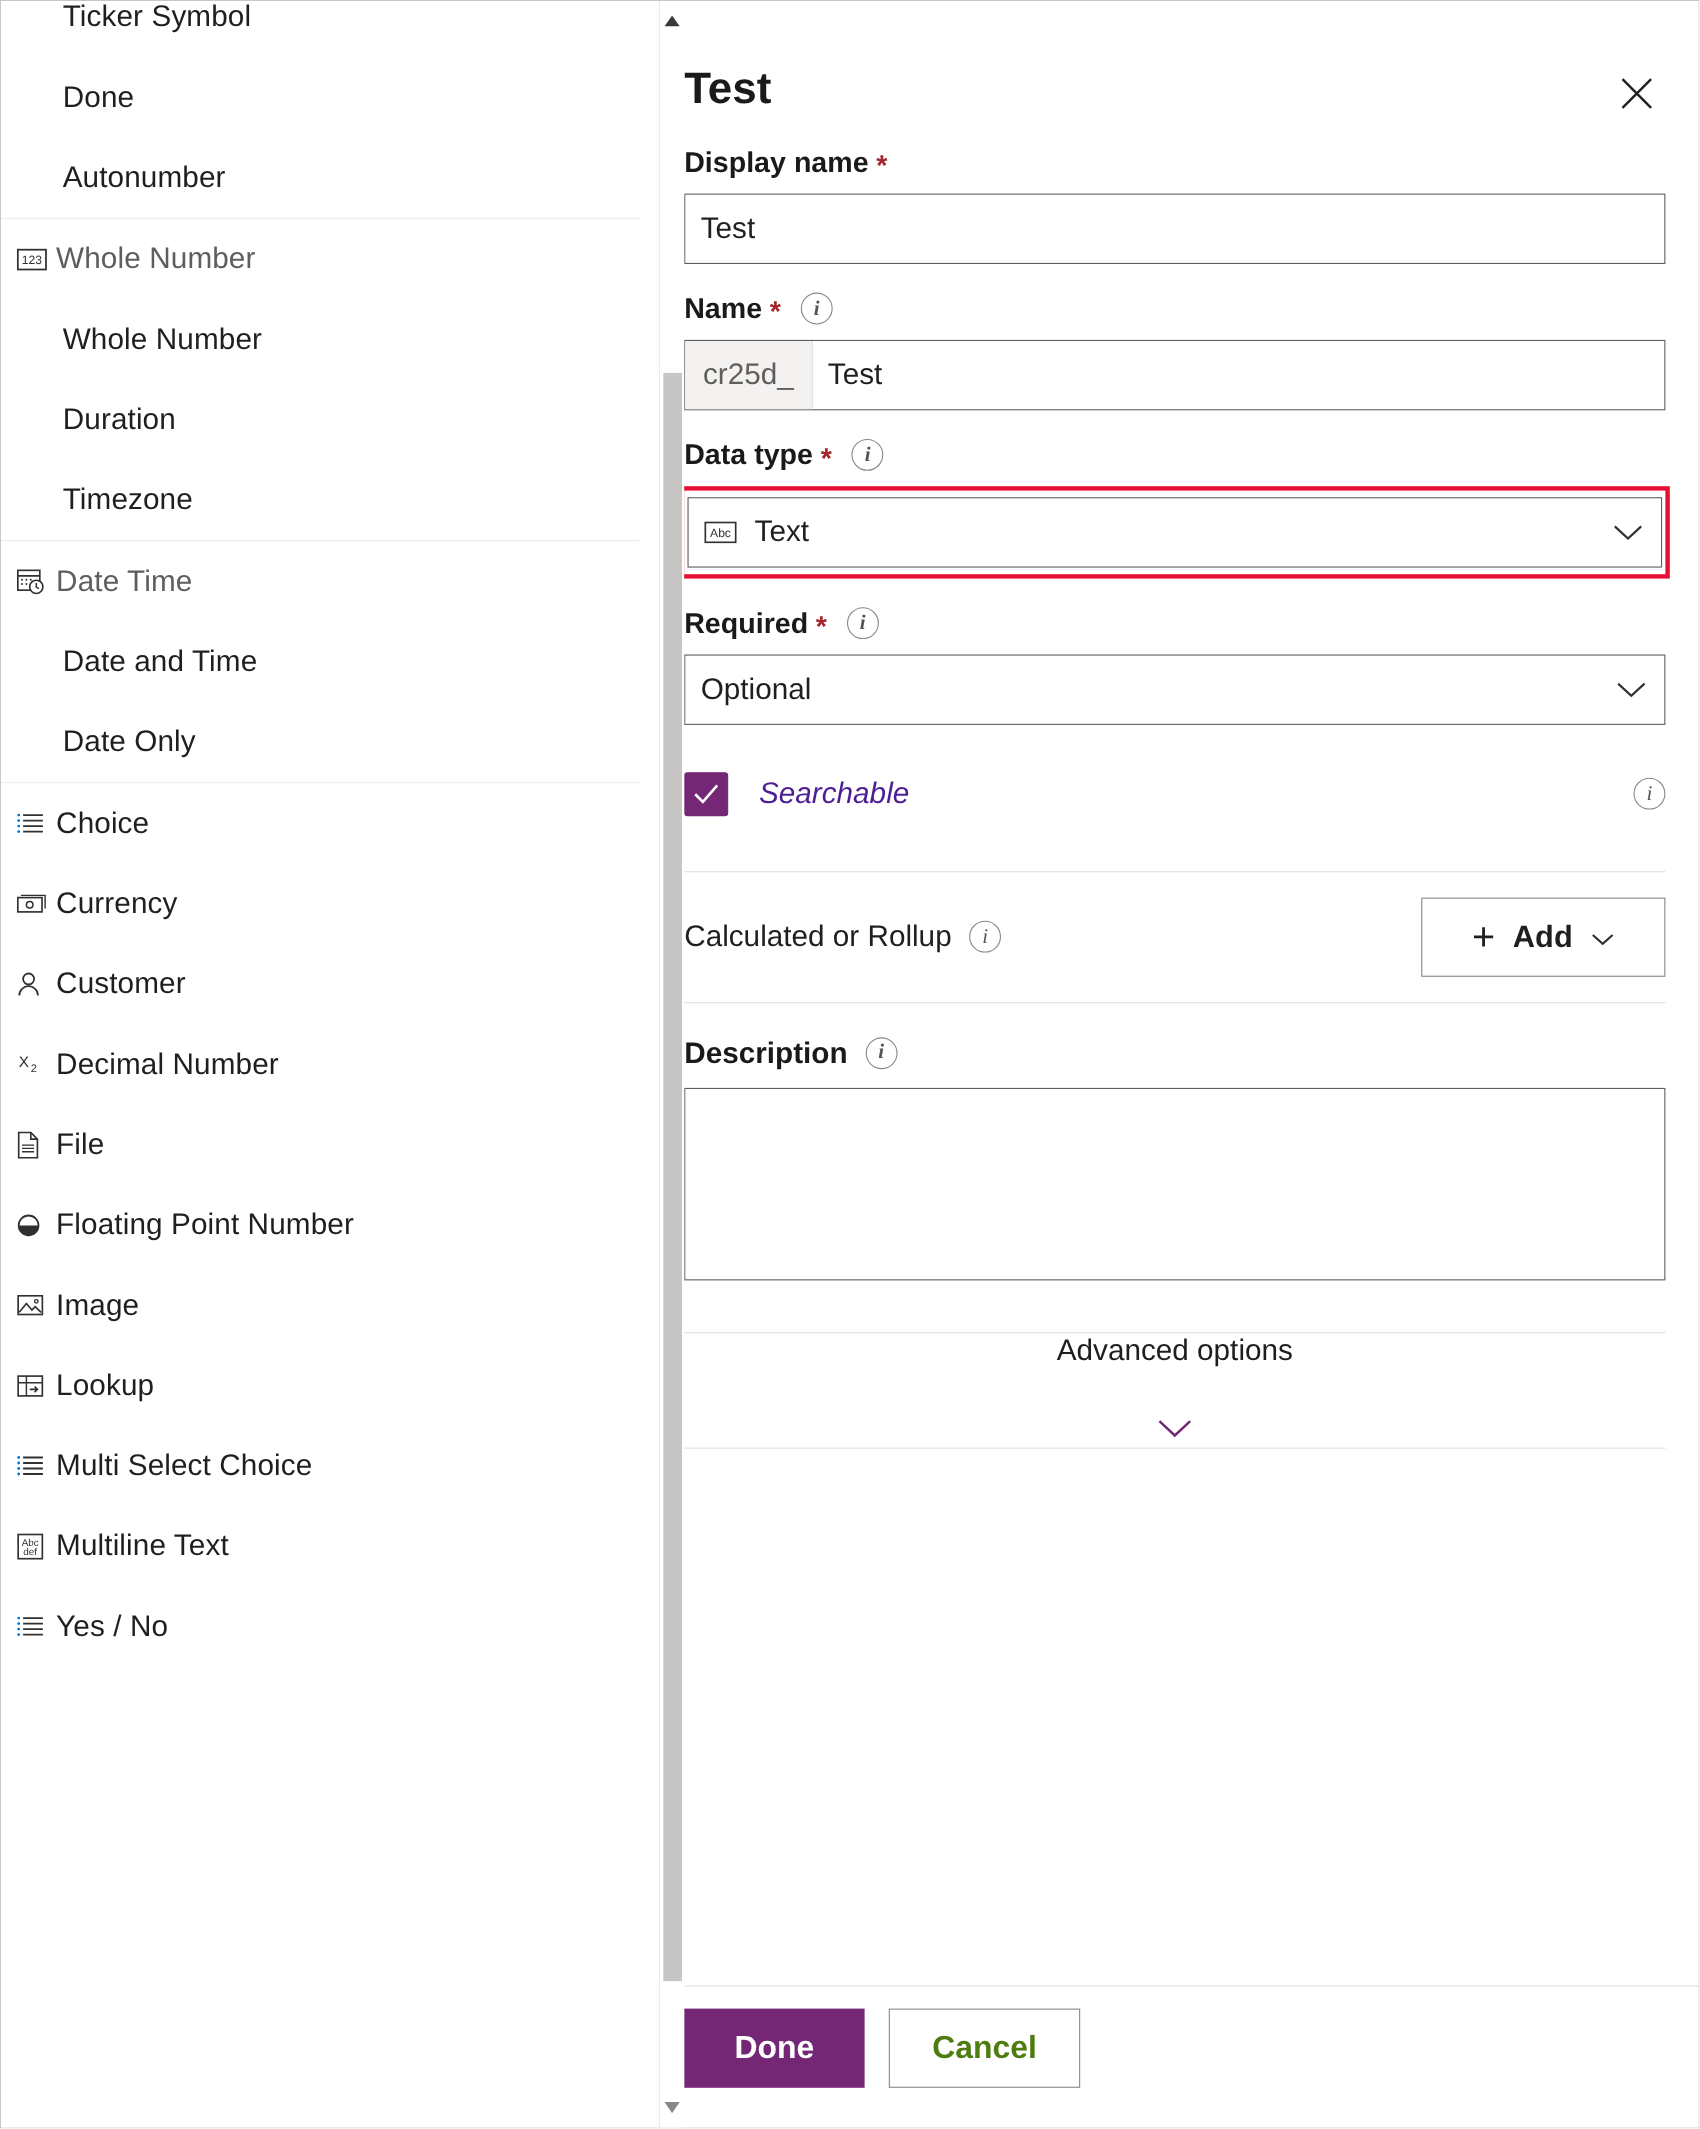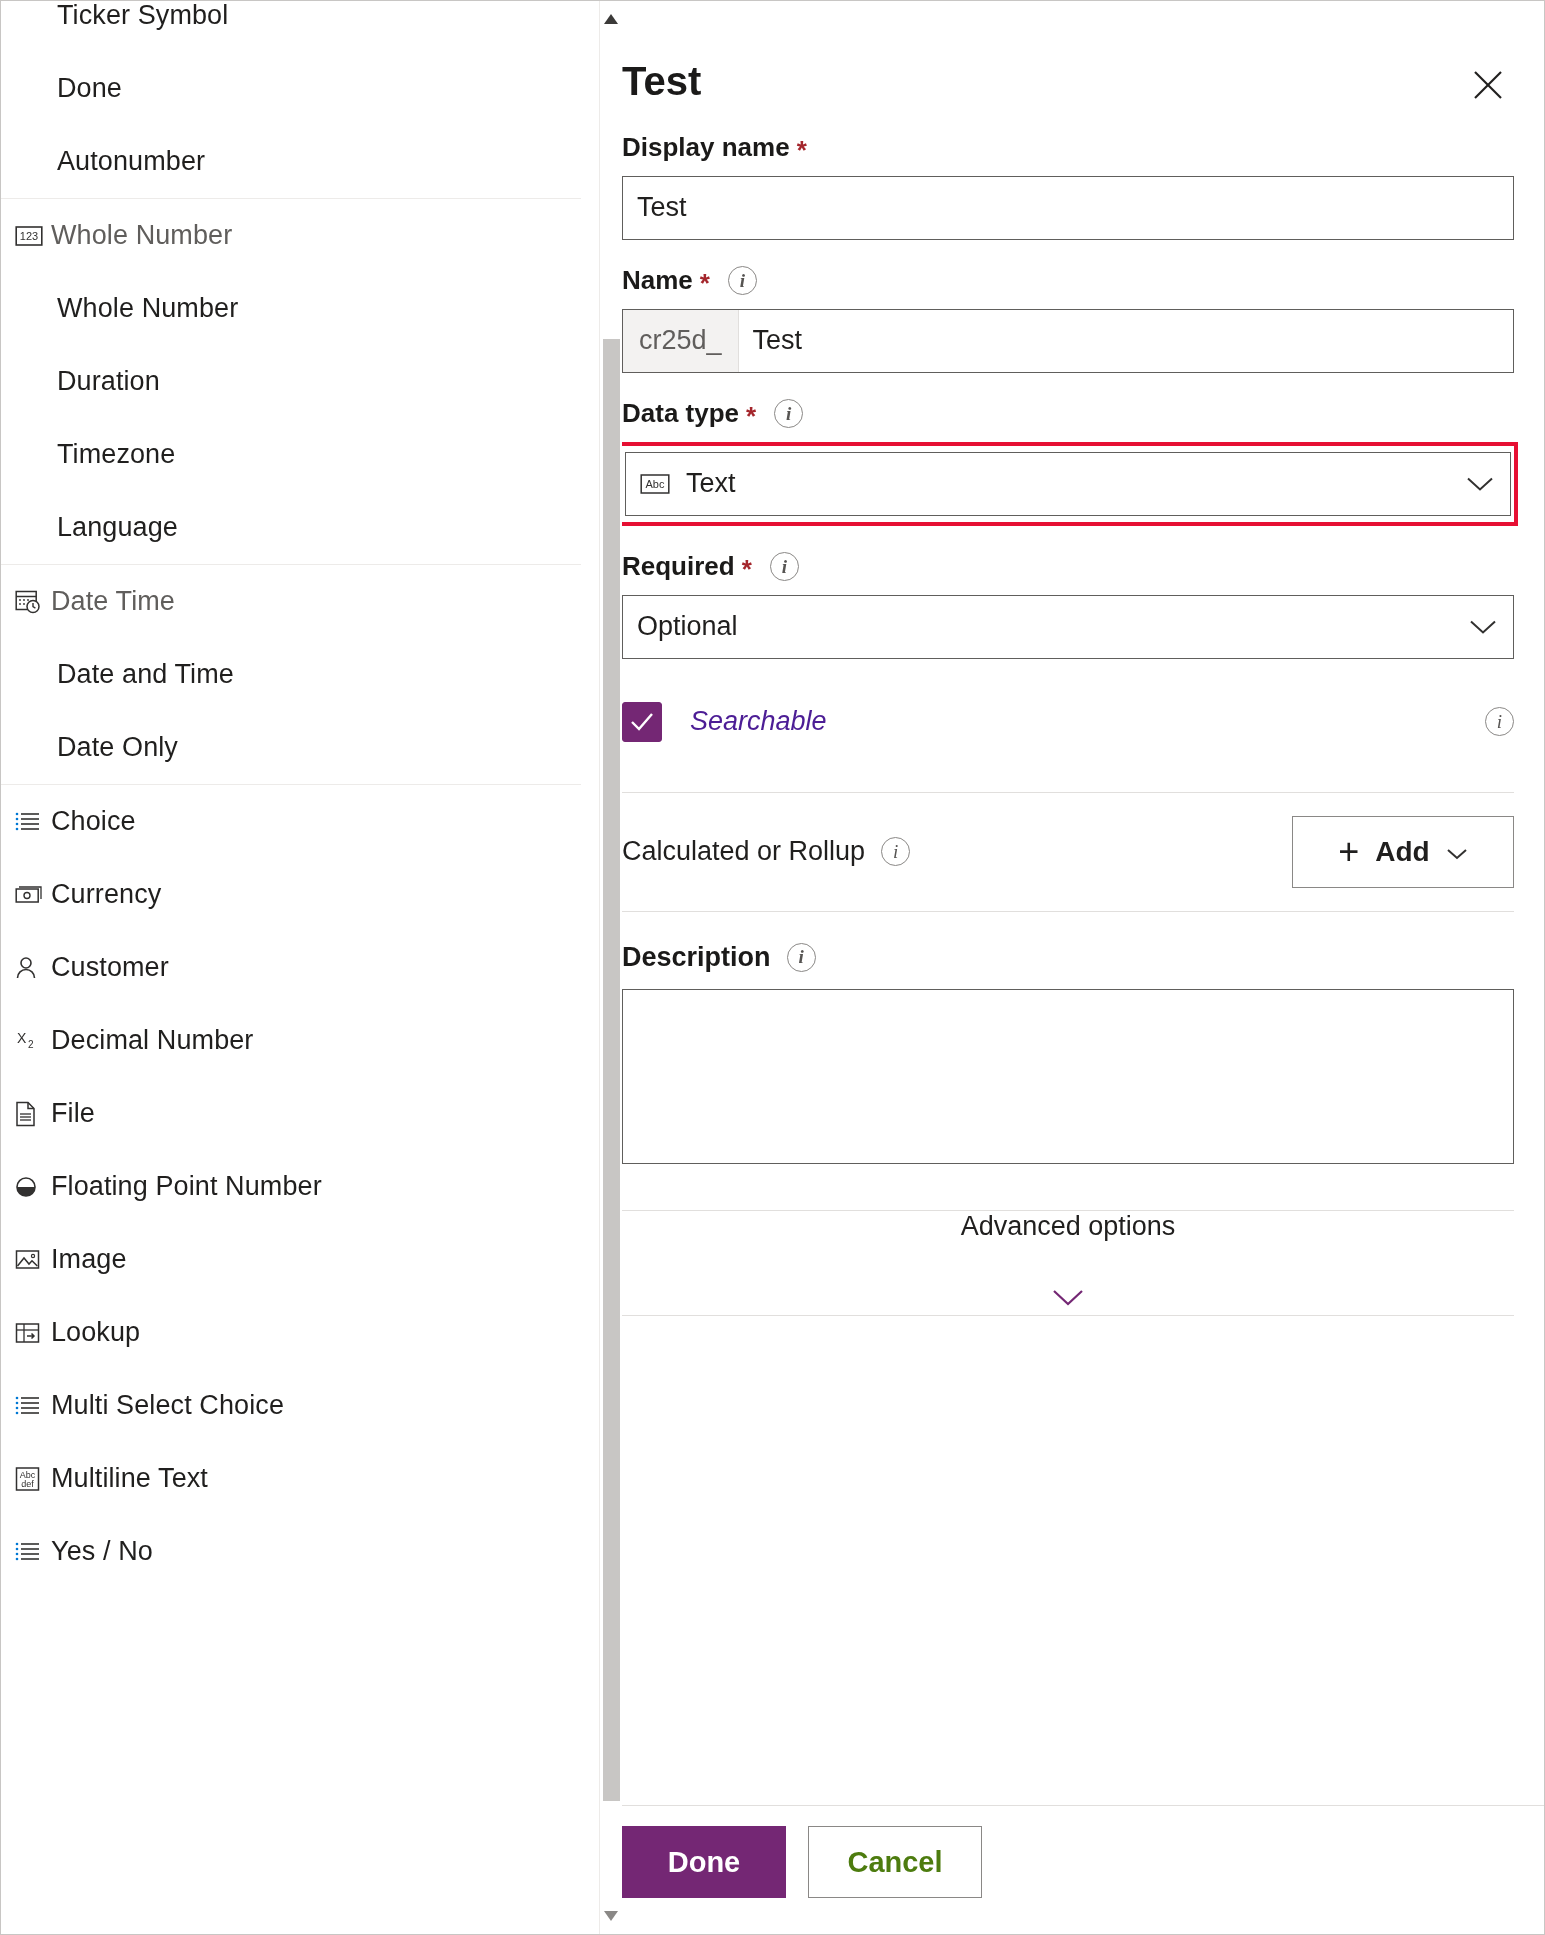--- a/index.html
+++ b/index.html
@@ -368,23 +368,20 @@
           <span class="lbl">Whole Number</span>
         </div>
         <div class="trow child">
           <span class="lbl">Whole Number</span>
         </div>
         <div class="trow child">
           <span class="lbl">Duration</span>
         </div>
         <div class="trow child">
           <span class="lbl">Timezone</span>
-        </div>
-        <div class="trow child">
-          <span class="lbl">Language</span>
         </div>
       </div>
 
       <div class="tgroup">
         <div class="trow header">
           <span class="ico">
             <svg width="28" height="26" viewBox="0 0 28 26">
               <rect x="1.2" y="2.5" width="20" height="18" fill="none" stroke="#323130" stroke-width="1.5"></rect>
               <line x1="1.2" y1="7.5" x2="21.2" y2="7.5" stroke="#323130" stroke-width="1.5"></line>
               <circle cx="5" cy="11" r="0.9" fill="#323130"></circle>

